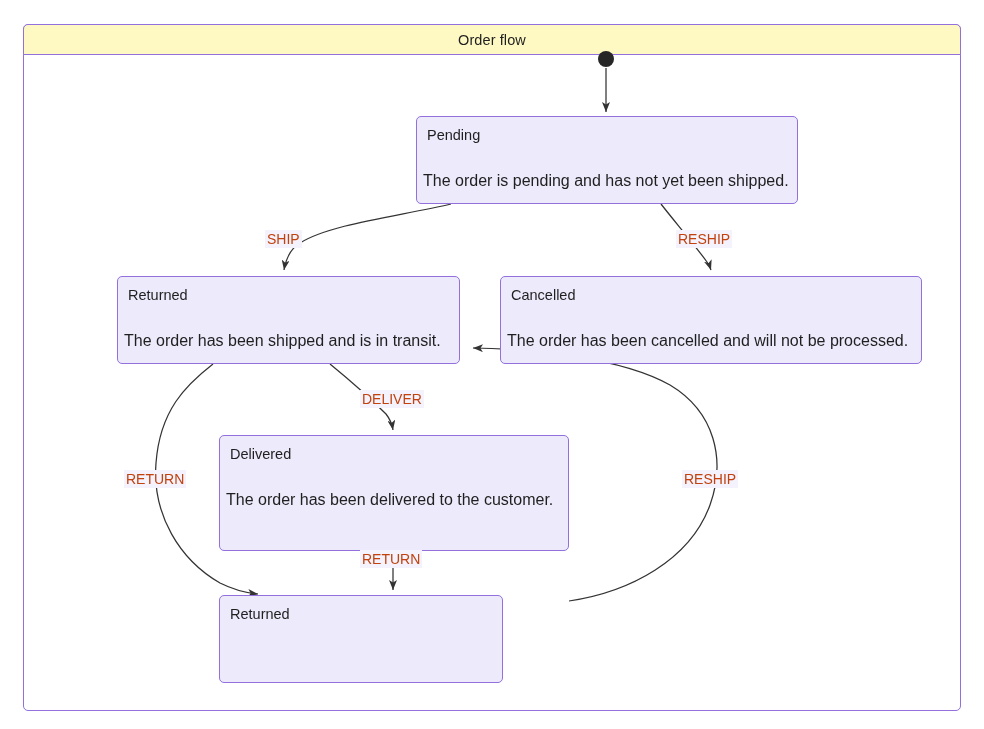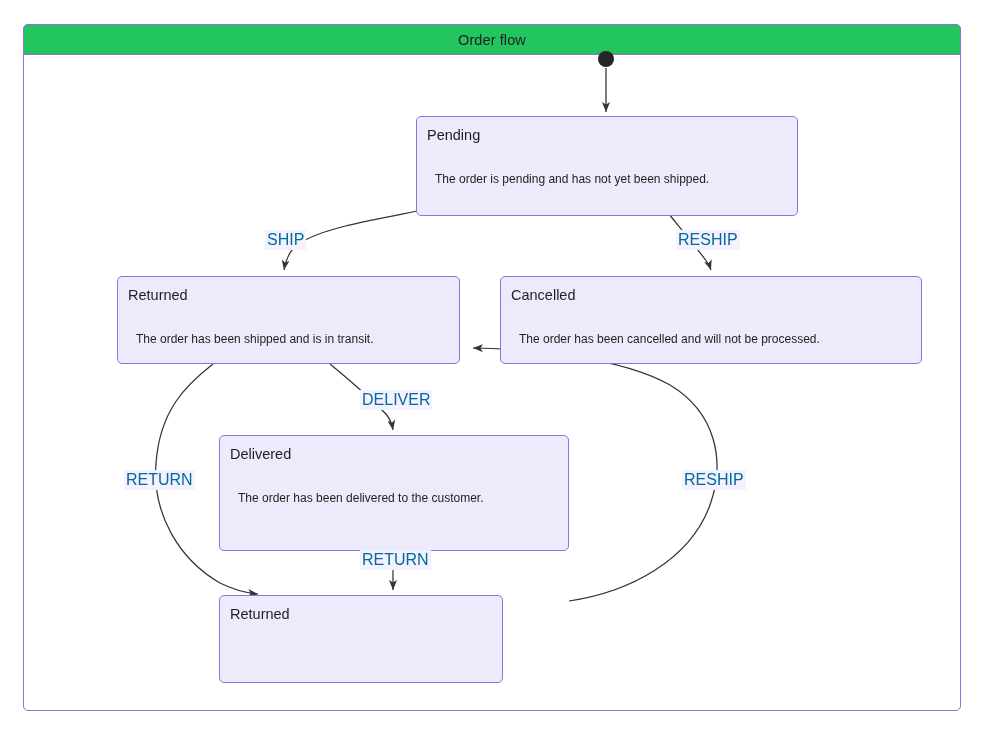--- a/index.html
+++ b/index.html
@@ -29,21 +29,21 @@
     border-radius: 5px;
     background: #ffffff;
     box-sizing: border-box;
   }
   .cluster-title-bar {
     position: absolute;
     left: 23px;
     top: 24px;
     width: 938px;
     height: 31px;
-    background: #22c55e;
+    background: #fef9c3;
     border: 1.4px solid #9370DB;
     border-radius: 5px 5px 0 0;
     box-sizing: border-box;
     display: flex;
     align-items: center;
     justify-content: center;
   }
   .cluster-title-text {
     font-size: 14.5px;
     color: #1f1f1f;
@@ -77,41 +77,41 @@
   .state-title {
     position: absolute;
     left: 10px;
     top: 10px;
     font-size: 14.5px;
     color: #1f1f1f;
     white-space: nowrap;
   }
   .state-desc {
     position: absolute;
-    left: 18px;
+    left: 6px;
     top: 55px;
-    font-size: 12px;
+    font-size: 16px;
     color: #1f1f1f;
     white-space: nowrap;
   }
 
   
   .start-node {
     position: absolute;
     width: 16px;
     height: 16px;
     border-radius: 50%;
     background: #262626;
   }
 
   
   .edge-label {
     position: absolute;
-    font-size: 16px;
-    color: #0369a1;
+    font-size: 14px;
+    color: #c2410c;
     background: #f4f2fd;
     padding: 1px 2px;
     white-space: nowrap;
     line-height: 1.15;
   }
 </style>
 </head>
 <body>
 
 <div id="stage">
@@ -138,21 +138,21 @@
 
     <path class="edge-path" d="M213,364 C186,385 160,410 156,463 C152,515 180,560 220,583 C234,590 247,593 258,594" marker-end="url(#arrowhead)"></path>
 
     <path class="edge-path" d="M393,523 L393,590" marker-end="url(#arrowhead)"></path>
 
     <path class="edge-path" d="M569,601 C630,592 690,560 710,505 C726,460 715,412 670,385 C620,357 530,349 473,348" marker-end="url(#arrowhead)"></path>
   </svg>
 
   <div class="start-node" style="left:598px; top:51px;"></div>
 
-  <div class="state-node" style="left:416px; top:116px; width:382px; height:100px;">
+  <div class="state-node" style="left:416px; top:116px; width:382px; height:88px;">
     <div class="state-title">Pending</div>
     <div class="state-desc">The order is pending and has not yet been shipped.</div>
   </div>
 
   <div class="state-node" style="left:117px; top:276px; width:343px; height:88px;">
     <div class="state-title">Returned</div>
     <div class="state-desc">The order has been shipped and is in transit.</div>
   </div>
 
   <div class="state-node" style="left:500px; top:276px; width:422px; height:88px;">

